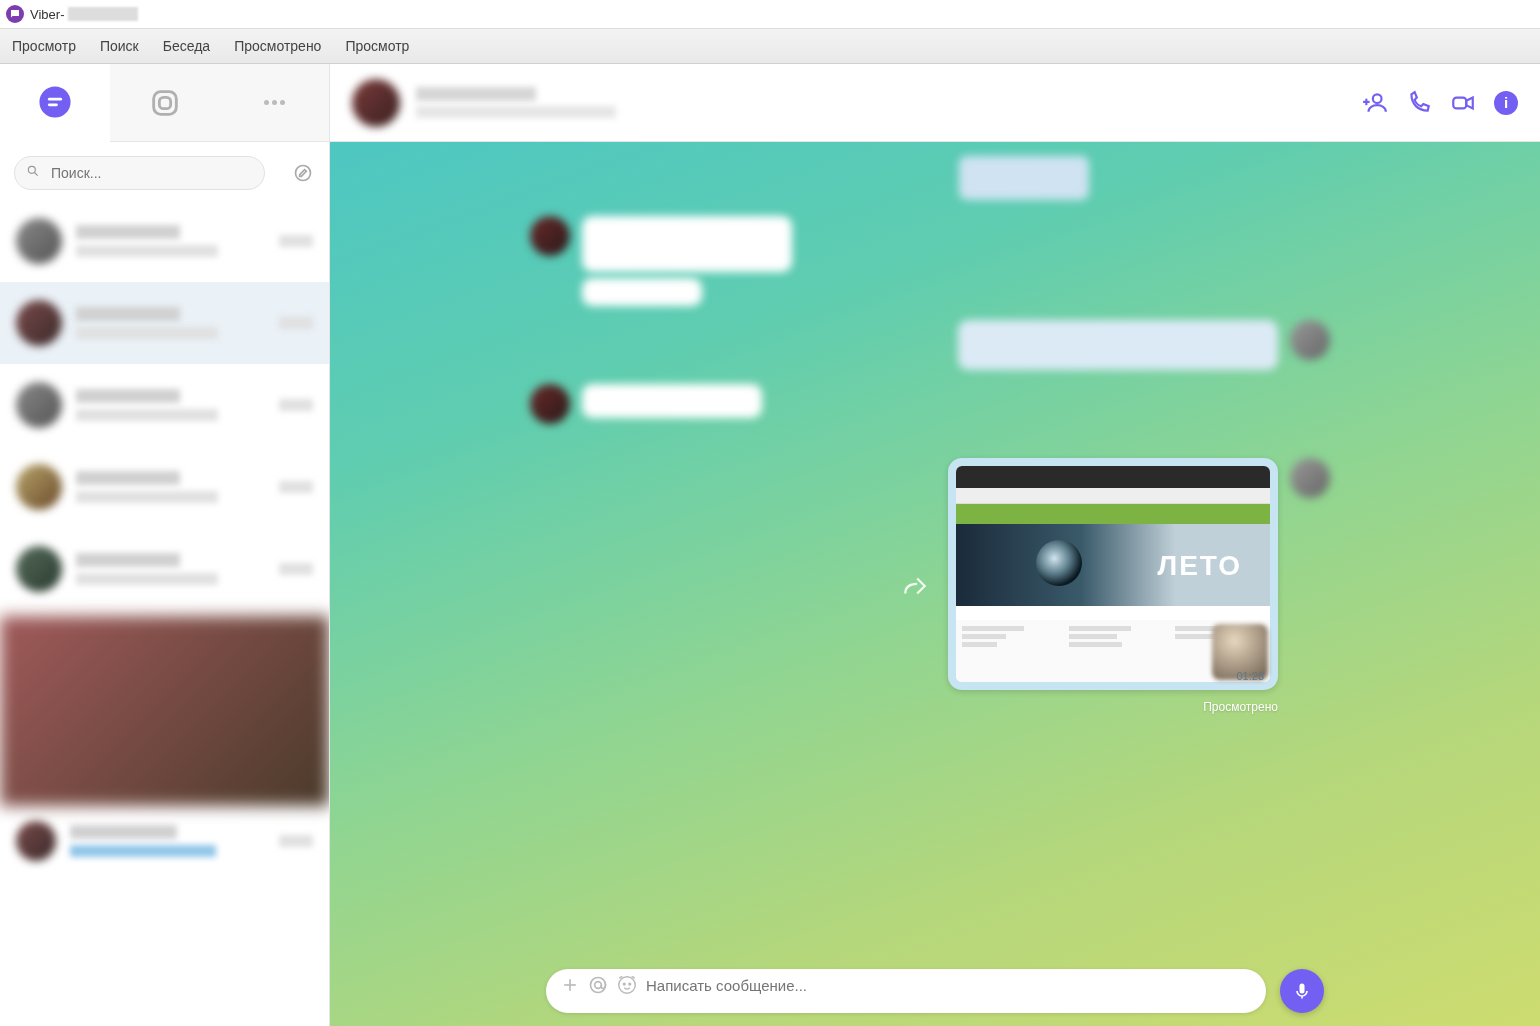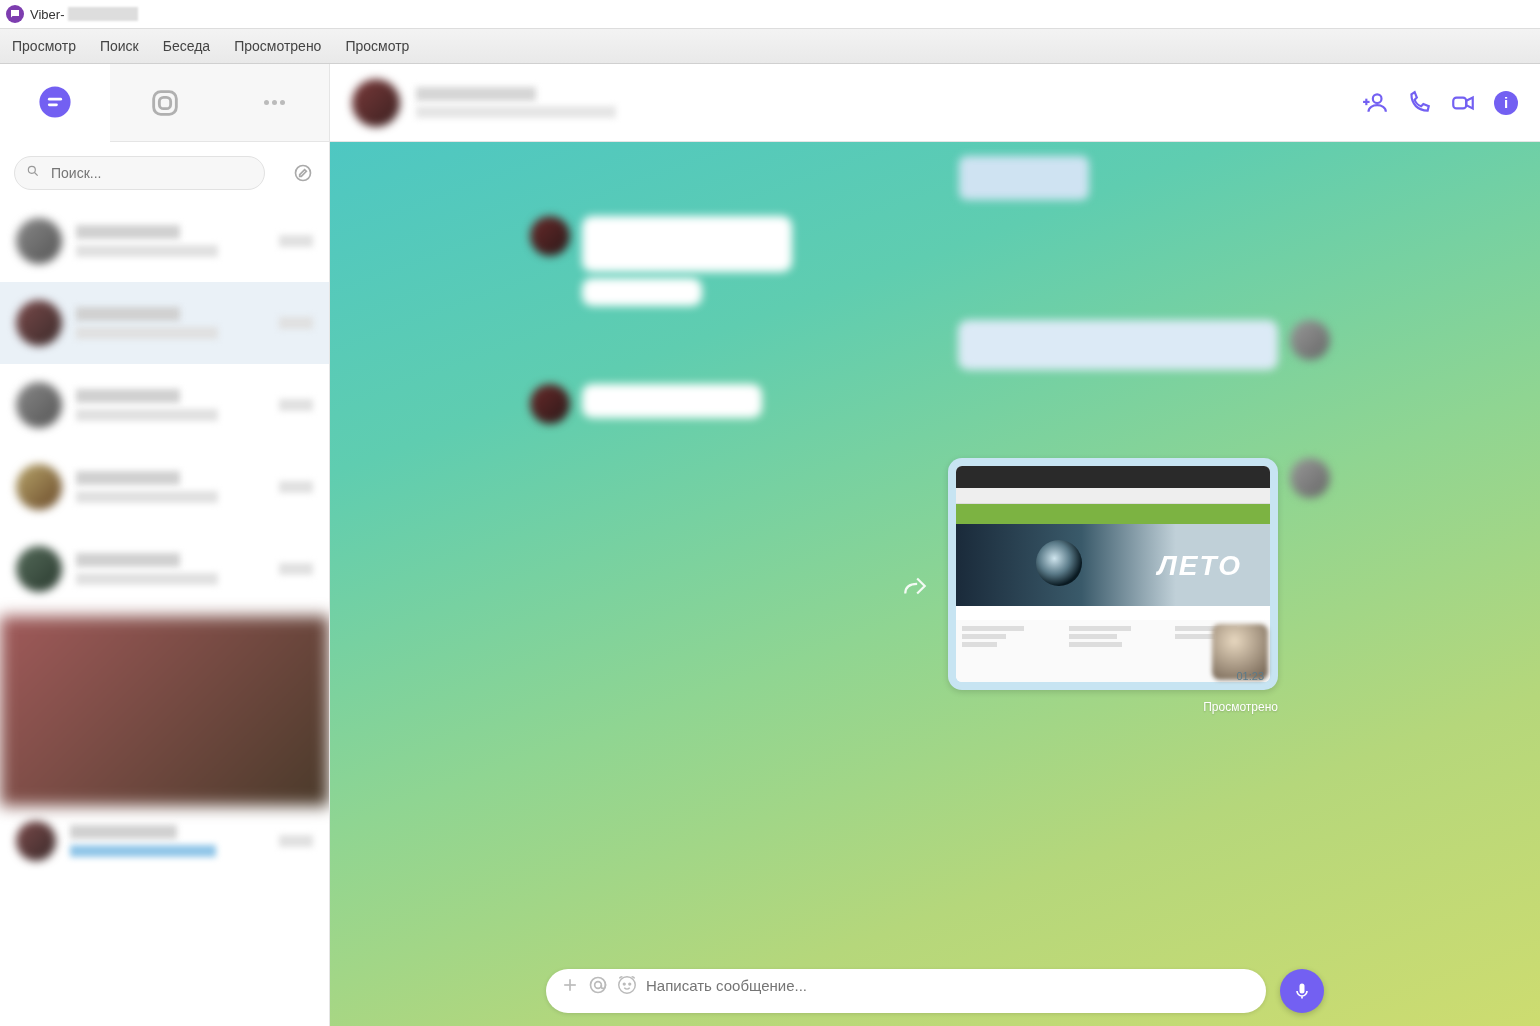--- a/index.html
+++ b/index.html
@@ -76,21 +76,21 @@
 .forward { width:26px; height:26px; color:#fff; opacity:.9; align-self:center; margin-right:8px;}
 
 
 .attach { width:330px; border-radius:14px; background:#c7e4f2; padding:8px; position:relative; box-shadow:0 2px 6px rgba(0,0,0,.15);}
 .attach .inner { background:#fff; border-radius:6px; overflow:hidden;}
 .attach .browserbar{ height:22px; background:#2a2a2a;}
 .attach .urlbar{ height:16px; background:#eee; border-bottom:1px solid #ddd;}
 .attach .greenbar{ height:20px; background:#7cb342;}
 .attach .hero{ height:82px; background: linear-gradient(90deg,#1a2a3a 0%, #3a5a6a 40%, #c0d0d8 70%); position:relative;}
 .attach .hero .eye{ position:absolute; left:80px; top:16px; width:46px; height:46px; border-radius:50%; background: radial-gradient(circle at 40% 40%, #cfe5ee 0%, #5a7a88 40%, #0a1a22 70%);}
-.attach .hero .leto{ position:absolute; right:28px; top:26px; color:#fff; font-weight:900; font-size:28px; letter-spacing:2px; font-style:italic;margin-left:22px;}
+.attach .hero .leto{ position:absolute; right:28px; top:26px; color:#fff; font-weight:900; font-size:28px; letter-spacing:2px; margin-left:22px;}
 .attach .footer{ height:62px; background:#fafafa; padding:6px; display:flex; gap:18px;}
 .attach .footer .col{ flex:1; display:flex; flex-direction:column; gap:3px;}
 .attach .footer .ln{ height:5px; background:#ddd; width:70%;}
 .attach .stickerfig{ position:absolute; right:10px; bottom:10px; width:56px; height:56px; background: radial-gradient(circle at 40% 30%, #e8d8c0, #6a5a4a); border-radius:8px; filter: blur(2px);}
 .attach .ts { position:absolute; right:14px; bottom:8px; font-size:11px; color:#5a7a8a;}
 
 
 .composer { position:absolute; left:0; right:0; bottom:0; height:70px; display:flex; align-items:center; justify-content:center; padding:0 28px; gap:14px;}
 .inputpill { flex:0 1 720px; height:44px; background:#fff; border-radius:22px; display:flex; align-items:center; padding:0 10px 12px 14px; gap:8px; box-shadow:0 1px 4px rgba(0,0,0,.12);}
 .inputpill .ic{ color:#bbb; display:flex; align-items:center;}

